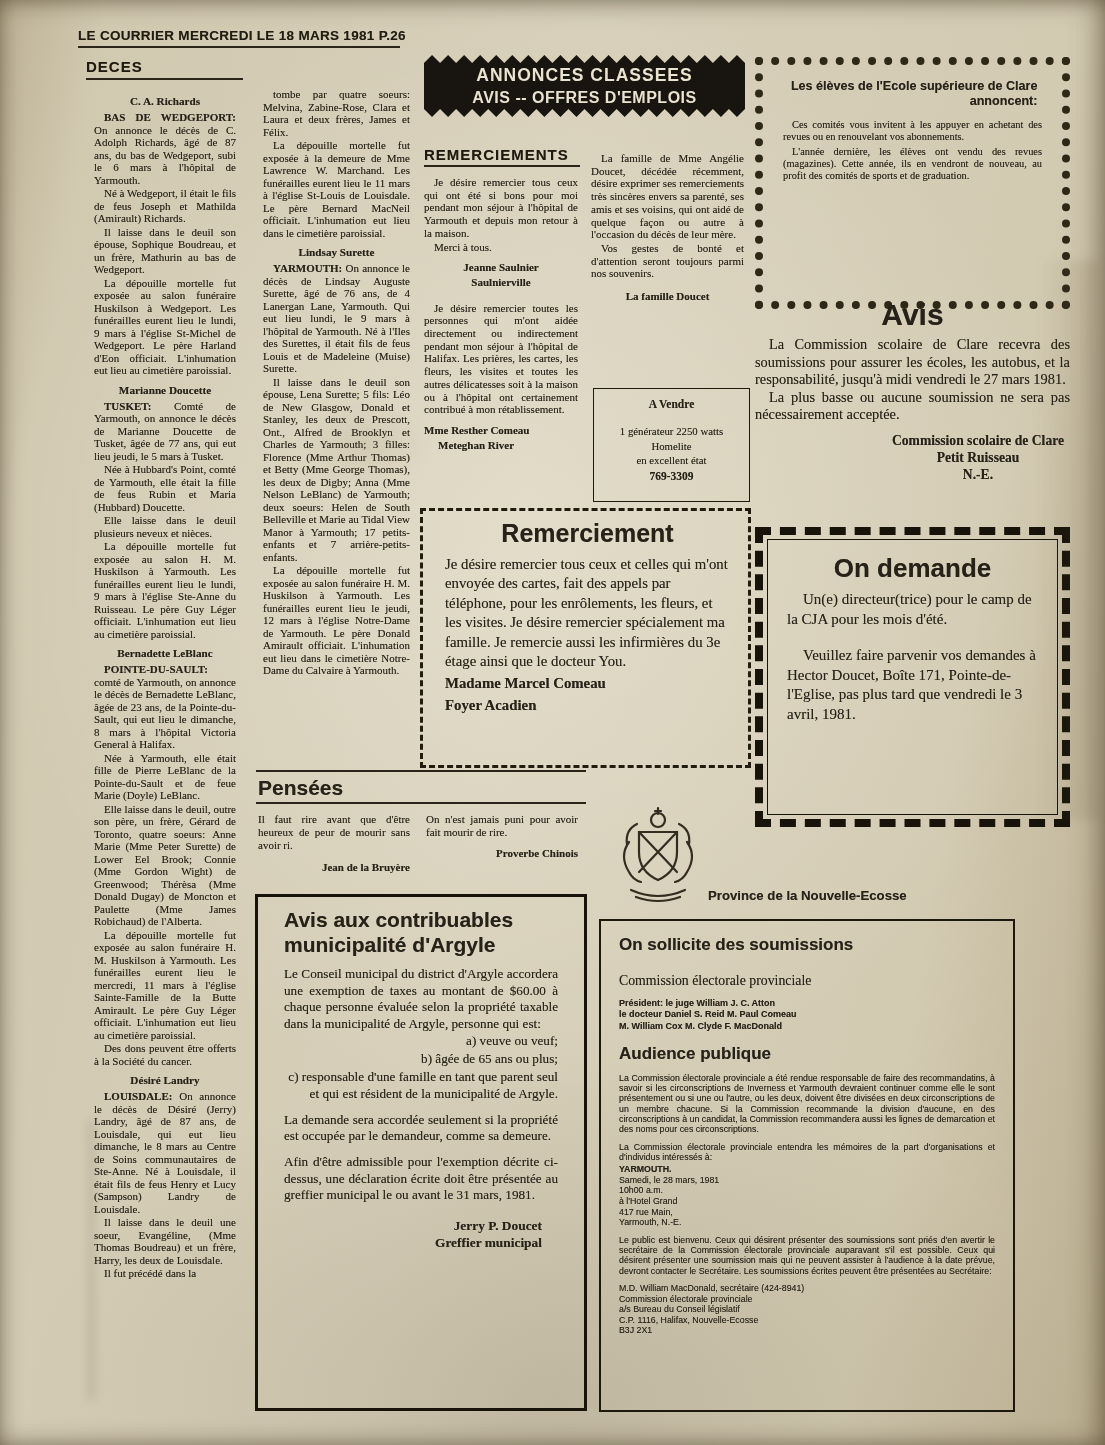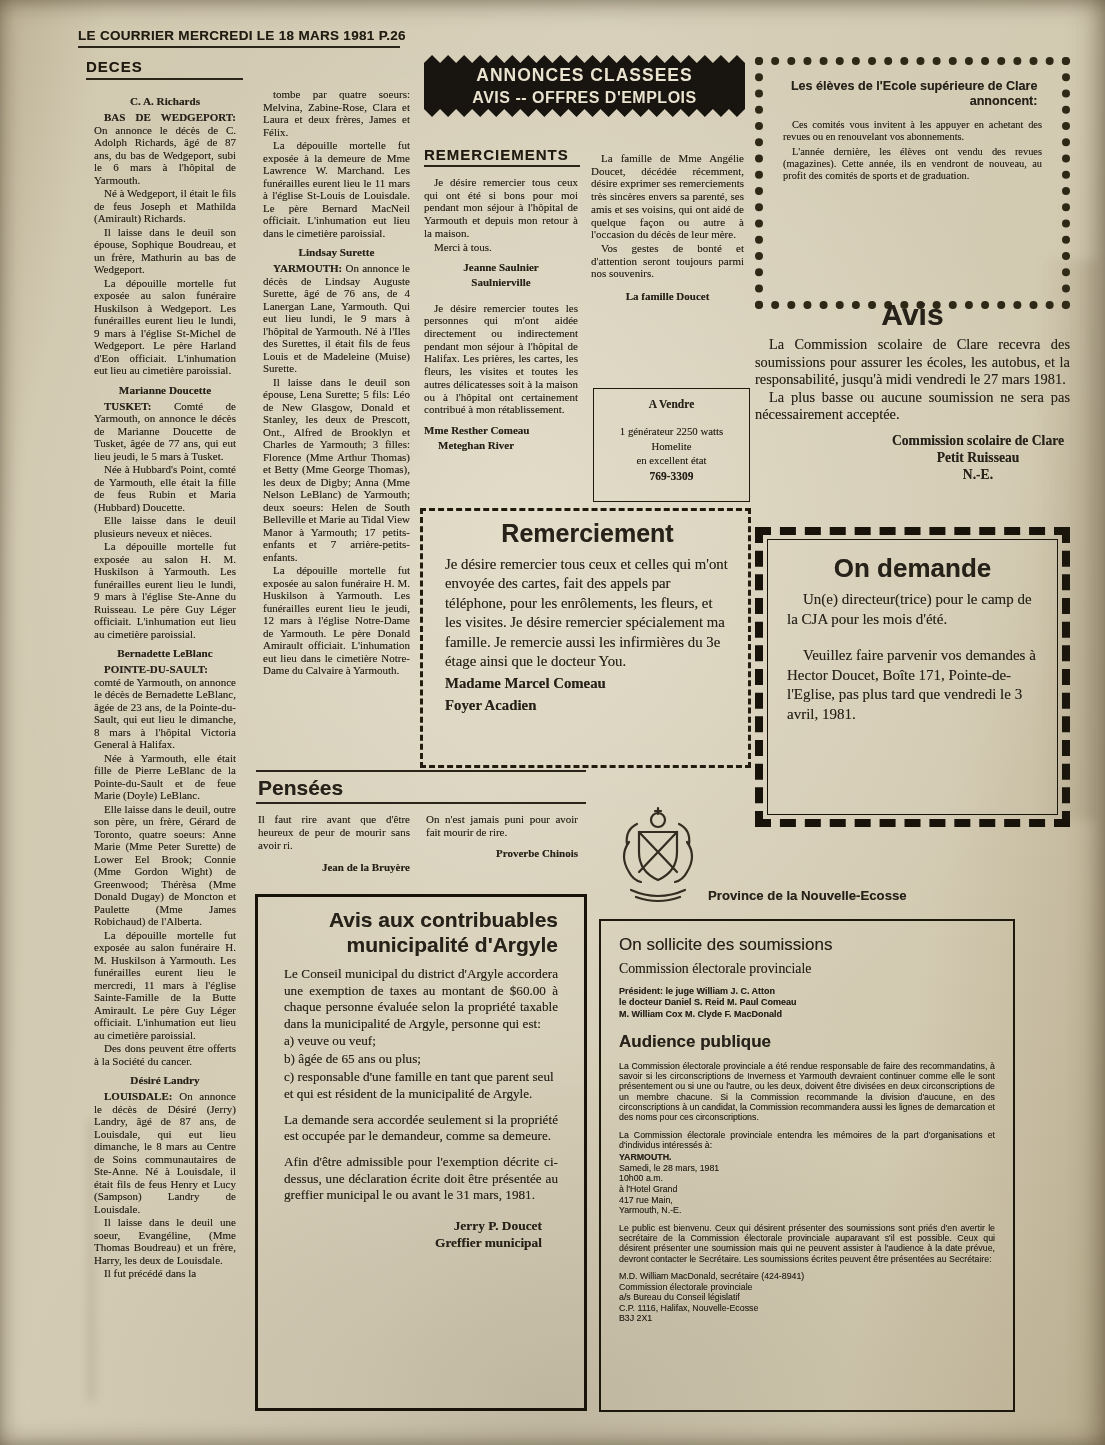--- a/index.html
+++ b/index.html
@@ -34,36 +34,36 @@
 .avendre .l{font-size:10.8px;line-height:14.5px}
 .avendre .ph{font-weight:bold;font-size:11.5px;margin-top:2px}
 .rembox{border:3px dashed #221c10;padding:8px 18px 0 22px}
 .rembox .t{font-family:"Liberation Sans",sans-serif;font-weight:bold;font-size:25px;text-align:center;margin-bottom:7px}
 .rembox .b{font-size:14.8px;line-height:19.4px;text-align:left}
 .rembox .sig{font-weight:bold;font-size:14.8px;line-height:19px;margin-top:3px}
 .pens-head{font-family:"Liberation Sans",sans-serif;font-weight:bold;font-size:21px}
 .quote p{font-size:11px;line-height:13.2px;text-align:justify}
 .quote .auth{font-weight:bold;text-align:right;margin-top:8px;font-size:11px}
 .argyle{border:3px solid #17130a;padding:10px 26px 0}
-.argyle .t{font-family:"Liberation Sans",sans-serif;font-weight:bold;font-size:21px;line-height:25px;text-align:right}
+.argyle .t{font-family:"Liberation Sans",sans-serif;font-weight:bold;font-size:21px;line-height:25px;text-align:left}
 .argyle p{font-size:13.2px;line-height:16.6px;text-align:justify;margin-top:9px}
-.argyle p.item{margin-top:1px;text-align:left}
+.argyle p.item{margin-top:1px;text-align:right}
 .argyle .sig{font-weight:bold;text-align:right;padding-right:16px;margin-top:13px;font-size:13.4px;line-height:17px}
 .flowerbox{border:8px dotted #2e2817;padding:12px 16px 0}
 .flowerbox .t{font-family:"Liberation Sans",sans-serif;font-weight:bold;font-size:12.6px;line-height:15px;text-align:right;margin:2px auto 10px;width:250px}
 .flowerbox p{font-size:10.4px;line-height:12.3px;text-indent:9px;margin-bottom:2px;text-align:justify;padding:0 4px}
 .avisclare .t{font-family:"Liberation Sans",sans-serif;font-weight:bold;font-size:30px;text-align:center;margin-bottom:4px}
 .avisclare p{font-size:14.4px;line-height:17.6px;text-indent:14px;text-align:justify}
 .avisclare .sigwrap{width:max-content;margin:8px 6px 0 auto;text-align:center;font-weight:bold;font-size:13.6px;line-height:17px}
 .ondemande{border:8px dashed #17130a;outline:1.5px solid #17130a;outline-offset:-13px;padding:18px 24px 0}
 .ondemande .t{font-family:"Liberation Sans",sans-serif;font-weight:bold;font-size:26px;text-align:center;margin-bottom:6px}
 .ondemande p{font-size:15px;line-height:19.6px;text-indent:16px;margin-bottom:17px;text-align:left}
 .province{font-family:"Liberation Sans",sans-serif;font-weight:bold;font-size:13.2px}
 .soum{border:2px solid #1d180e;padding:14px 18px 0;font-family:"Liberation Sans",sans-serif}
-.soum .h1{font-weight:normal;font-size:17px;margin-bottom:6px}
+.soum .h1{font-weight:bold;font-size:17px;margin-bottom:18px}
 .soum .sub{font-family:"Liberation Serif",serif;font-size:13.8px;margin-bottom:9px}
 .soum .pres{font-weight:bold;font-size:9px;line-height:11.3px}
 .soum .h2{font-weight:bold;font-size:17px;margin:12px 0 9px}
 .soum .p{font-size:8.8px;line-height:10.3px;text-align:justify;margin-bottom:7px}
 .soum .line{font-size:8.8px;line-height:10.6px}
 .soum .loc{font-weight:bold}
 .soum .det{margin-bottom:7px}
 .stain{position:absolute;pointer-events:none;filter:blur(4px)}
 </style>
 </head>

